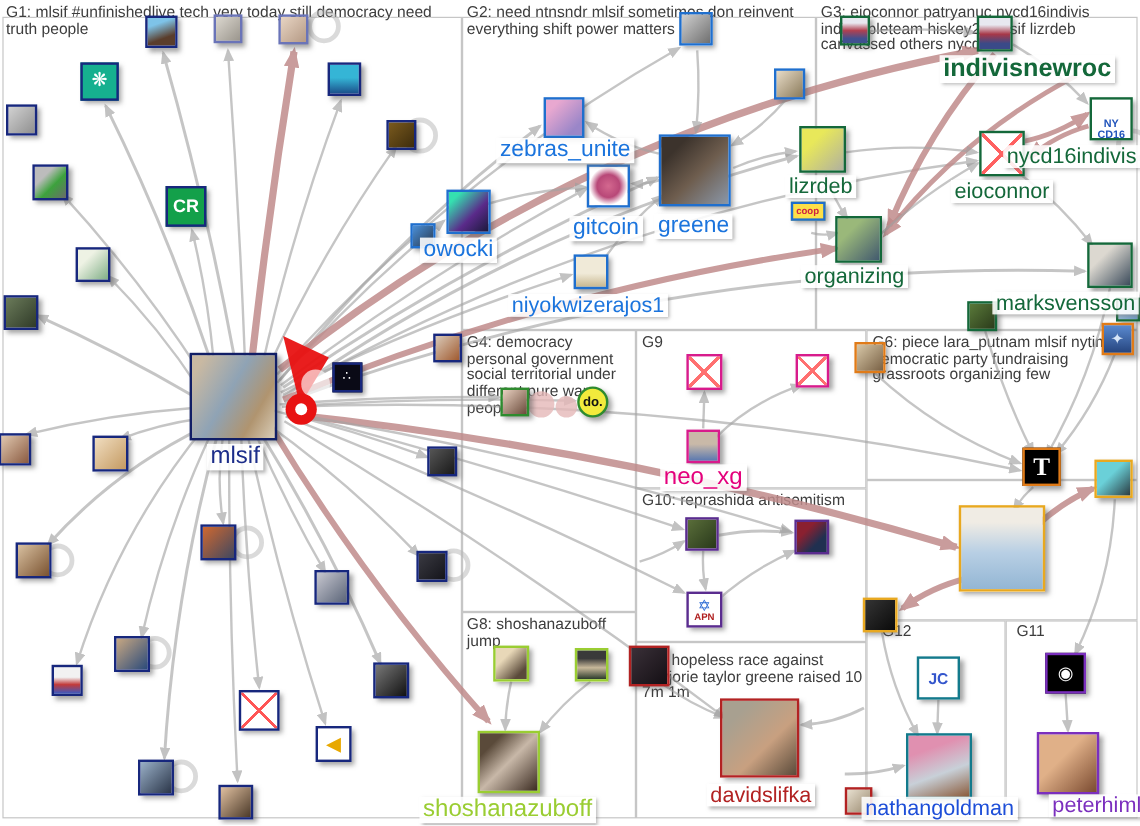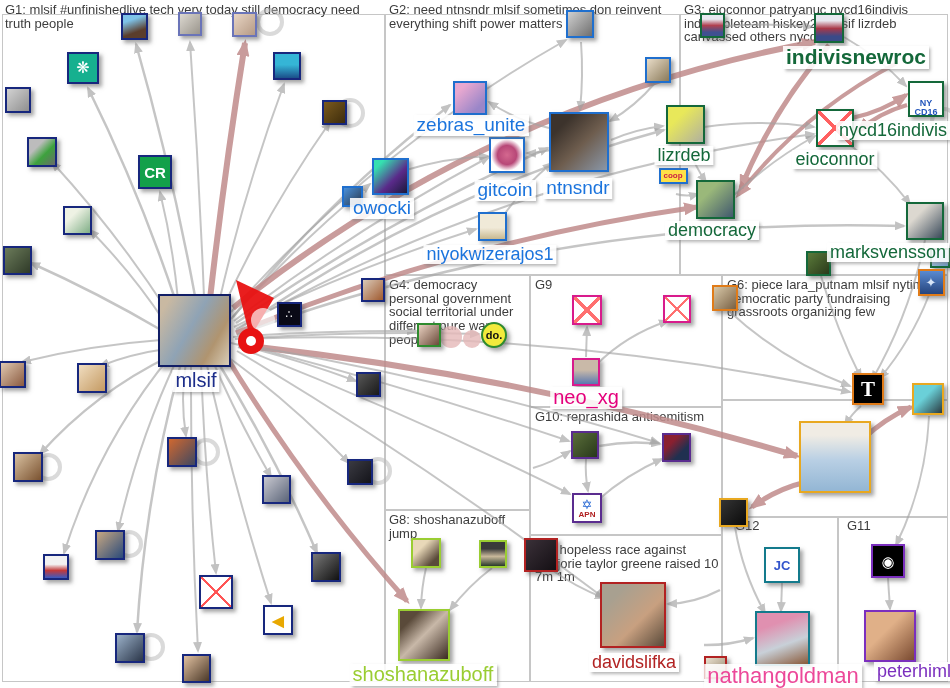--- a/index.html
+++ b/index.html
@@ -196,21 +196,21 @@
       <span class="glyph b" style="color: rgb(232, 168, 0); font-size: 15px;">◀</span>
     </div>
     <div class="node" style="left: 115px; top: 633px; width: 30px; height: 30px; border-color: rgb(23, 39, 125); background: linear-gradient(135deg, rgb(154, 176, 200), rgb(42, 53, 72));"></div>
     <div class="node" style="left: 181.5px; top: 653.5px; width: 29px; height: 29px; border-color: rgb(23, 39, 125); background: linear-gradient(135deg, rgb(224, 192, 160), rgb(74, 56, 40));"></div>
     <div class="node" style="left: 566px; top: 10px; width: 28px; height: 28px; border-color: rgb(31, 111, 206); background: linear-gradient(135deg, rgb(208, 208, 208), rgb(111, 111, 111));"></div>
     <div class="node" style="left: 453px; top: 81px; width: 34px; height: 34px; border-color: rgb(31, 111, 206); background: linear-gradient(135deg, rgb(232, 168, 208) 20%, rgb(154, 134, 200) 80%);"></div>
     <div class="vlabel" style="left: 471px; top: 115px; color: rgb(27, 116, 221); font-size: 19px;">zebras_unite</div>
     <div class="node" style="left: 489px; top: 137px; width: 36px; height: 36px; border-color: rgb(31, 111, 206); background: radial-gradient(circle, rgb(212, 104, 143) 0%, rgb(184, 72, 120) 42%, rgb(255, 255, 255) 70%);"></div>
     <div class="vlabel" style="left: 505px; top: 180px; color: rgb(27, 116, 221); font-size: 19px;">gitcoin</div>
     <div class="node" style="left: 549px; top: 112px; width: 60px; height: 60px; border-color: rgb(31, 111, 206); background: linear-gradient(135deg, rgb(60, 51, 44) 20%, rgb(110, 93, 78) 55%, rgb(138, 151, 168));"></div>
-    <div class="vlabel" style="left: 578px; top: 178px; color: rgb(27, 116, 221); font-size: 19px;">ntnsndr</div>
+    <div class="vlabel" style="left: 578px; top: 178px; color: rgb(27, 116, 221); font-size: 19px;">greene</div>
     <div class="node" style="left: 371.5px; top: 157.5px; width: 37px; height: 37px; border-color: rgb(31, 111, 206); background: linear-gradient(135deg, rgb(53, 224, 176) 15%, rgb(90, 42, 138) 60%, rgb(26, 26, 58));"></div>
     <div class="vlabel" style="left: 382px; top: 198px; color: rgb(27, 116, 221); font-size: 19px;">owocki</div>
     <div class="node" style="left: 341.5px; top: 185.5px; width: 21px; height: 21px; border-color: rgb(31, 111, 206); background: linear-gradient(135deg, rgb(74, 144, 217), rgb(42, 58, 80));"></div>
     <div class="node" style="left: 477.5px; top: 211.5px; width: 29px; height: 29px; border-color: rgb(31, 111, 206); background: linear-gradient(rgb(240, 234, 216) 55%, rgb(200, 184, 144));"></div>
     <div class="vlabel" style="left: 490px; top: 245px; color: rgb(27, 116, 221); font-size: 18px;">niyokwizerajos1</div>
     <div class="node" style="left: 645px; top: 57px; width: 26px; height: 26px; border-color: rgb(31, 111, 206); background: linear-gradient(135deg, rgb(232, 220, 200), rgb(138, 122, 90));"></div>
     <div class="node" style="left: 658.5px; top: 167.5px; width: 29px; height: 16px; border-color: rgb(31, 111, 206); background: #fde047;">
       <span class="glyph b" style="color: rgb(204, 34, 68); font-size: 8px;">coop</span>
     </div>
     <div class="node" style="left: 699.5px; top: 12.5px; width: 25px; height: 25px; border-color: rgb(20, 104, 58); background: linear-gradient(rgb(232, 232, 240) 20%, rgb(176, 64, 80) 50%, rgb(64, 80, 144) 82%);"></div>
@@ -219,21 +219,21 @@
     <div class="node" style="left: 665.5px; top: 104.5px; width: 39px; height: 39px; border-color: rgb(20, 104, 58); background: linear-gradient(135deg, rgb(232, 232, 90) 30%, rgb(176, 176, 160));"></div>
     <div class="vlabel" style="left: 684px; top: 146px; color: rgb(20, 104, 58); font-size: 18px;">lizrdeb</div>
     <div class="node" style="left: 816px; top: 109px; width: 38px; height: 38px; border-color: rgb(20, 104, 58); background: linear-gradient(45deg, transparent 47%, rgb(255, 96, 96) 47%, rgb(255, 96, 96) 53%, transparent 53%), linear-gradient(-45deg, transparent 47%, rgb(255, 96, 96) 47%, rgb(255, 96, 96) 53%, transparent 53%), rgb(255, 255, 255);"></div>
     <div class="vlabel" style="left: 835px; top: 150px; color: rgb(20, 104, 58); font-size: 18px;">eioconnor</div>
     <div class="node" style="left: 908px; top: 81px; width: 36px; height: 36px; border-color: rgb(20, 104, 58); background: rgb(255, 255, 255);">
       <span class="glyph b" style="color: rgb(34, 85, 187); font-size: 9px; margin-top: 17px;">NY</span>
       <span class="glyph b" style="color: rgb(34, 85, 187); font-size: 9px;">CD16</span>
     </div>
     <div class="vlabel" style="left: 893px; top: 121px; color: rgb(20, 104, 58); font-size: 18px;">nycd16indivis</div>
     <div class="node" style="left: 695.5px; top: 179.5px; width: 39px; height: 39px; border-color: rgb(20, 104, 58); background: linear-gradient(135deg, rgb(154, 184, 122) 30%, rgb(65, 89, 110));"></div>
-    <div class="vlabel" style="left: 712px; top: 221px; color: rgb(20, 104, 58); font-size: 18px;">democracy</div>
+    <div class="vlabel" style="left: 712px; top: 221px; color: rgb(20, 104, 58); font-size: 18px;">organizing</div>
     <div class="node" style="left: 906px; top: 202px; width: 38px; height: 38px; border-color: rgb(20, 104, 58); background: linear-gradient(135deg, rgb(220, 216, 208) 30%, rgb(58, 74, 90));"></div>
     <div class="vlabel" style="left: 888px; top: 243px; color: rgb(20, 104, 58); font-size: 18px;">marksvensson</div>
     <div class="node" style="left: 805.5px; top: 250.5px; width: 25px; height: 25px; border-color: rgb(20, 104, 58); background: linear-gradient(135deg, rgb(90, 122, 58), rgb(42, 58, 26));"></div>
     <div class="node" style="left: 930px; top: 248px; width: 20px; height: 20px; border-color: rgb(20, 104, 58); background: linear-gradient(135deg, rgb(188, 216, 238), rgb(106, 154, 200));"></div>
     <div class="node" style="left: 417px; top: 323px; width: 24px; height: 24px; border-color: rgb(46, 139, 46); background: linear-gradient(135deg, rgb(232, 208, 192), rgb(106, 74, 58));"></div>
     <div class="node ci" style="left: 481px; top: 322px; width: 26px; height: 26px; border-color: rgb(46, 139, 46); background: rgb(242, 234, 60);">
       <span class="glyph b" style="color: rgb(17, 17, 17); font-size: 11px;">do.</span>
     </div>
     <div class="node" style="left: 572px; top: 295px; width: 30px; height: 30px; border-color: rgb(216, 27, 140); background: linear-gradient(45deg, transparent 46%, rgb(255, 112, 112) 46%, rgb(255, 112, 112) 54%, transparent 54%), linear-gradient(-45deg, transparent 46%, rgb(255, 112, 112) 46%, rgb(255, 112, 112) 54%, transparent 54%), rgb(255, 255, 255);"></div>
     <div class="node" style="left: 663px; top: 295px; width: 28px; height: 28px; border-color: rgb(216, 27, 140); background: linear-gradient(45deg, transparent 46%, rgb(255, 112, 112) 46%, rgb(255, 112, 112) 54%, transparent 54%), linear-gradient(-45deg, transparent 46%, rgb(255, 112, 112) 46%, rgb(255, 112, 112) 54%, transparent 54%), rgb(255, 255, 255);"></div>
@@ -252,21 +252,21 @@
     <div class="node" style="left: 852px; top: 373px; width: 32px; height: 32px; border-color: rgb(224, 123, 24); background: rgb(0, 0, 0);">
       <span class="glyph b" style="color: rgb(255, 255, 255); font-size: 21px; font-family: &quot;Liberation Serif&quot;, serif;">T</span>
     </div>
     <div class="node" style="left: 799px; top: 421px; width: 72px; height: 72px; border-color: rgb(232, 168, 32); background: linear-gradient(rgb(240, 236, 228) 18%, rgb(184, 207, 228) 55%, rgb(147, 182, 212));"></div>
     <div class="node" style="left: 912px; top: 383px; width: 32px; height: 32px; border-color: rgb(232, 168, 32); background: linear-gradient(135deg, rgb(106, 208, 216) 40%, rgb(42, 58, 64));"></div>
     <div class="node" style="left: 718.5px; top: 497.5px; width: 29px; height: 29px; border-color: rgb(232, 168, 32); background: linear-gradient(135deg, rgb(52, 52, 52), rgb(10, 10, 10));"></div>
     <div class="node" style="left: 764px; top: 547px; width: 36px; height: 36px; border-color: rgb(19, 122, 140); background: rgb(255, 255, 255);">
       <span class="glyph b" style="color: rgb(51, 85, 204); font-size: 13px;">JC</span>
     </div>
     <div class="node" style="left: 754.5px; top: 610.5px; width: 55px; height: 55px; border-color: rgb(19, 122, 140); background: linear-gradient(160deg, rgb(224, 144, 176) 25%, rgb(200, 208, 216) 60%, rgb(138, 90, 58));"></div>
-    <div class="vlabel" style="left: 783px; top: 664px; color: #ec4899; font-size: 22px;">nathangoldman</div>
+    <div class="vlabel" style="left: 783px; top: 664px; color: #1d4ed8; font-size: 18px;">nathangoldman</div>
     <div class="node" style="left: 871px; top: 544px; width: 34px; height: 34px; border-color: rgb(123, 47, 190); background: rgb(0, 0, 0);">
       <span class="glyph" style="color: rgb(255, 255, 255); font-size: 15px;">◉</span>
     </div>
     <div class="node" style="left: 864px; top: 610px; width: 52px; height: 52px; border-color: rgb(123, 47, 190); background: linear-gradient(135deg, rgb(224, 176, 136) 40%, rgb(122, 74, 48));"></div>
     <div class="vlabel" style="left: 890px; top: 662px; color: rgb(123, 47, 190); font-size: 18px; margin-left: 32px;">peterhimler</div>
     <div class="node" style="left: 524px; top: 538px; width: 34px; height: 34px; border-color: rgb(178, 34, 34); background: linear-gradient(135deg, rgb(58, 48, 56), rgb(20, 15, 20));"></div>
     <div class="node" style="left: 600px; top: 582px; width: 66px; height: 66px; border-color: rgb(178, 34, 34); background: linear-gradient(135deg, rgb(168, 160, 144) 20%, rgb(200, 160, 128) 60%, rgb(90, 74, 58));"></div>
     <div class="vlabel" style="left: 634px; top: 653px; color: rgb(178, 34, 34); font-size: 18px;">davidslifka</div>
     <div class="node" style="left: 703.5px; top: 655.5px; width: 23px; height: 23px; border-color: rgb(178, 34, 34); background: linear-gradient(135deg, rgb(232, 224, 208), rgb(154, 138, 112));"></div>
     <div class="node" style="left: 411px; top: 538px; width: 30px; height: 30px; border-color: rgb(154, 205, 50); background: linear-gradient(135deg, rgb(232, 216, 184) 30%, rgb(90, 74, 58) 80%);"></div>

